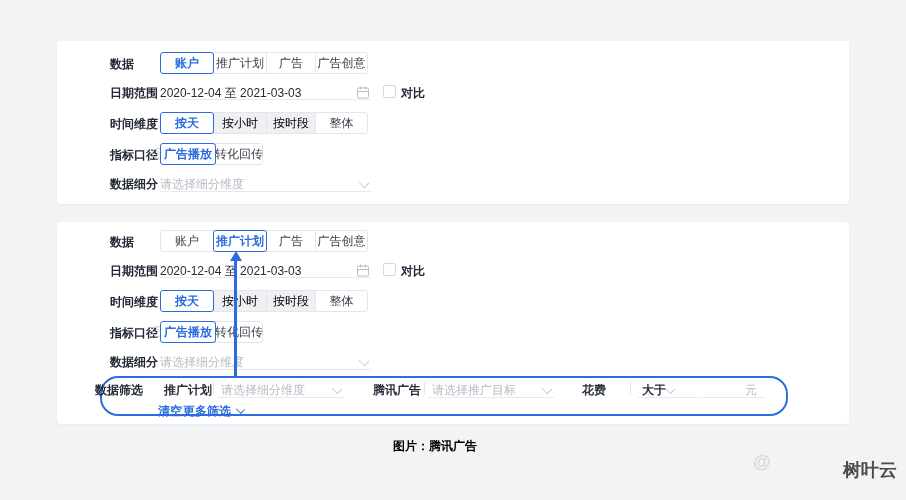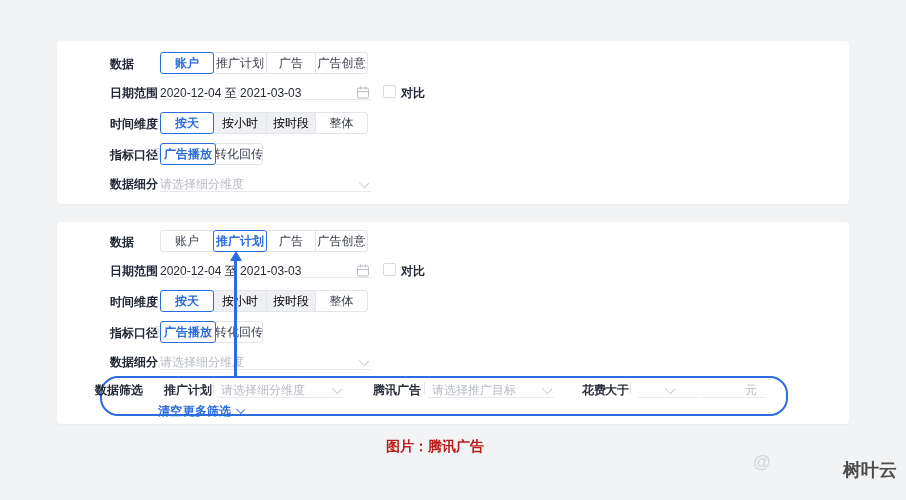--- a/index.html
+++ b/index.html
@@ -46,21 +46,21 @@
   .sep{width:1px;height:12px;background:#e3e5e9;}
   .field-label{font-size:12px;font-weight:700;color:#2a2f3a;line-height:14px;white-space:nowrap;}
   .highlight-rect{
     box-sizing:border-box;border:2px solid #2b6cdf;border-radius:18px;background:transparent;
   }
   .arrow-line{width:3px;background:#2b6cdf;}
   .arrow-head{
     width:0;height:0;border-left:6px solid transparent;border-right:6px solid transparent;
     border-bottom:10px solid #2b6cdf;
   }
-  .caption{font-size:14px;font-weight:700;color:#b91c1c;text-align:center;}
+  .caption{font-size:12px;font-weight:700;color:#000000;text-align:center;}
   .ghost{font-size:18px;color:rgba(80,80,80,0.16);font-weight:700;}
   .brand{font-size:18px;font-weight:700;color:#4c4c4c;white-space:nowrap;}
 </style>
 </head>
 <body>
 
 <div class="canvas">
 
   <div class="panel" id="panel1">
 
@@ -162,21 +162,21 @@
     <div class="abs underline" style="left:160px;top:175px;width:127px;"></div>
 
     <div class="abs field-label" style="left:316px;top:161px;">腾讯广告</div>
     <div class="abs sep" style="left:367px;top:160px;"></div>
     <div class="abs ph" style="left:375px;top:161px;">请选择推广目标</div>
     <span class="abs chev" style="left:486px;top:163px;"></span>
     <div class="abs underline" style="left:371px;top:175px;width:126px;"></div>
 
     <div class="abs field-label" style="left:525px;top:161px;">花费</div>
     <div class="abs sep" style="left:573px;top:160px;"></div>
-    <div class="abs field-label" style="left:548px;top:161px;">大于</div>
+    <div class="abs field-label" style="left:585px;top:161px;">大于</div>
     <span class="abs chev" style="left:609px;top:163px;"></span>
     <div class="abs underline" style="left:581px;top:175px;width:62px;"></div>
     <div class="abs ph" style="left:688px;top:161px;">元</div>
     <div class="abs underline" style="left:645px;top:175px;width:64px;"></div>
 
     <div class="abs link" style="left:101px;top:182px;">清空</div>
     <div class="abs link" style="left:126px;top:182px;text-align:center;">更多筛选</div>
     <span class="abs chev blue" style="left:180px;top:184px;"></span>
   </div>
 

